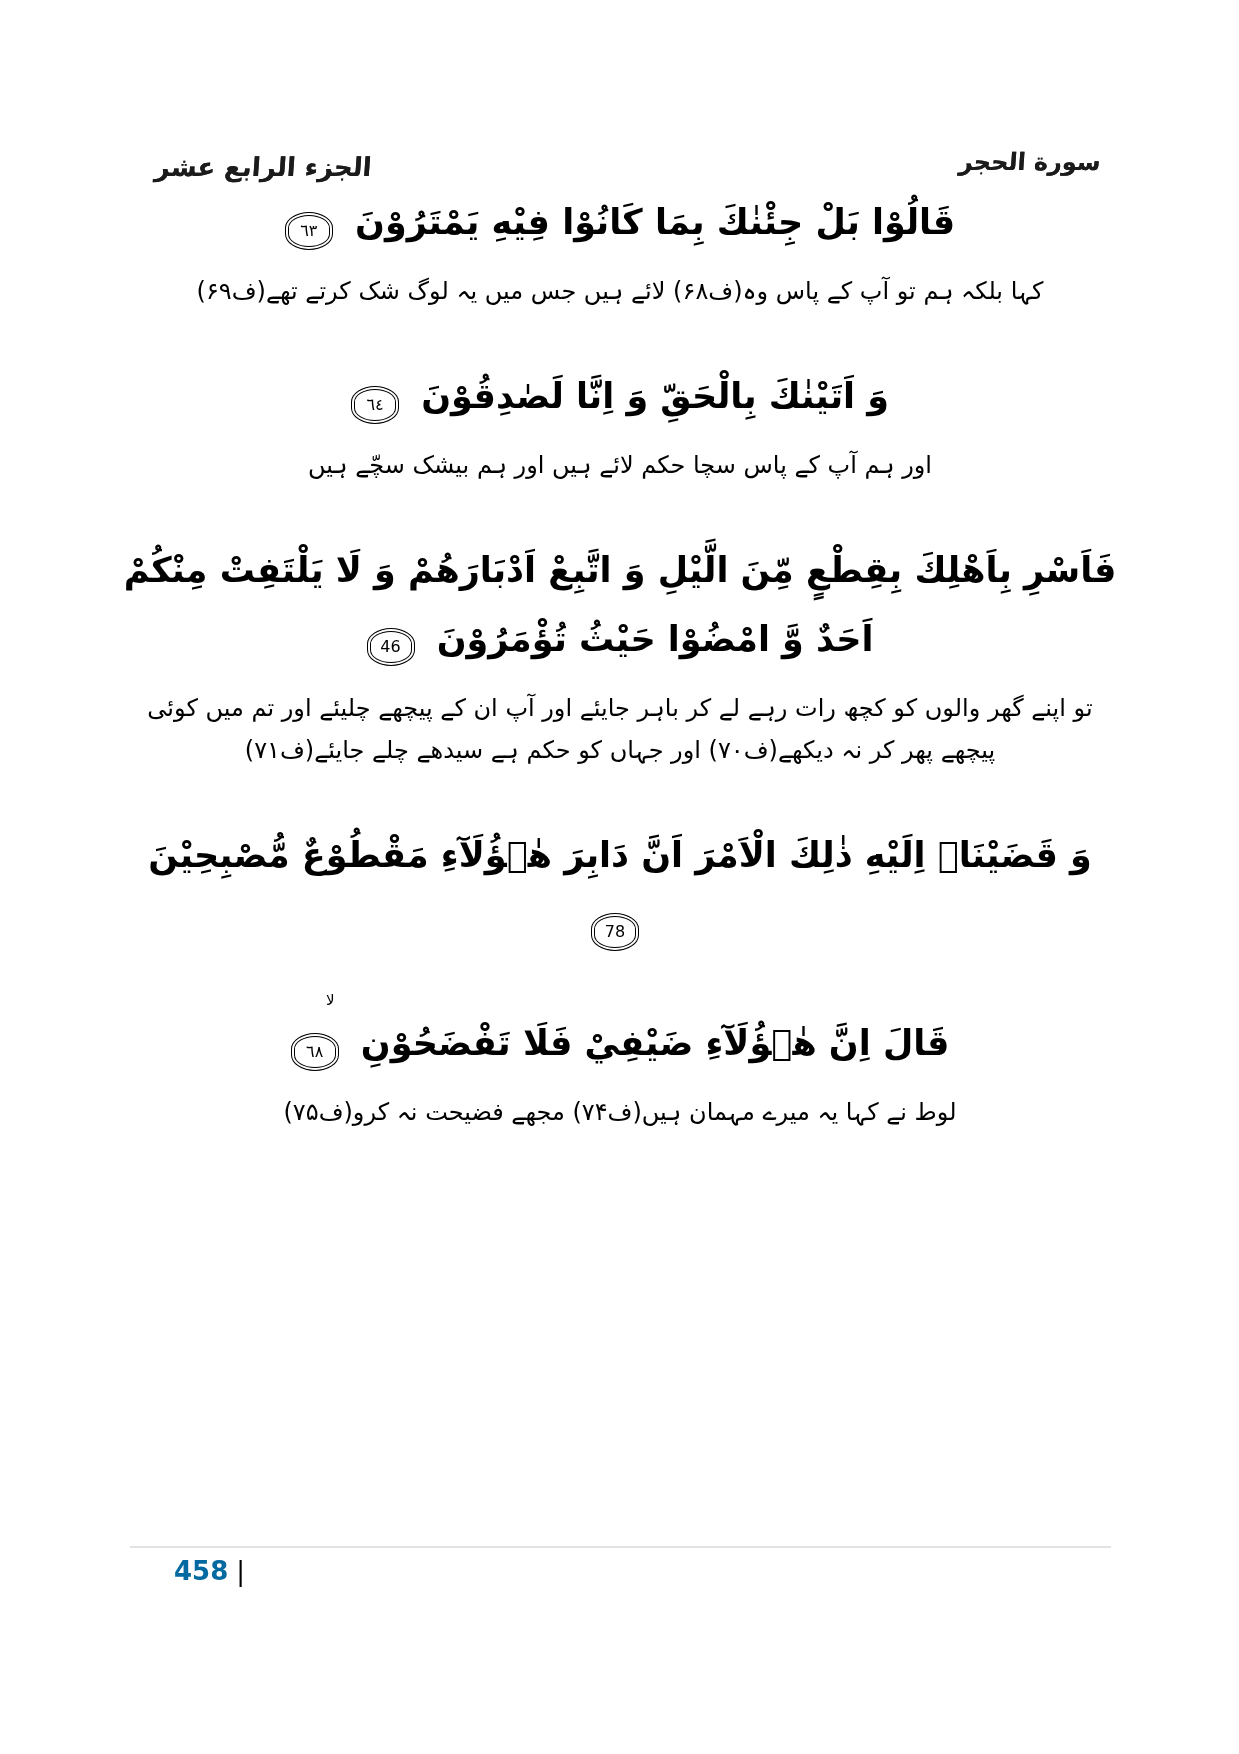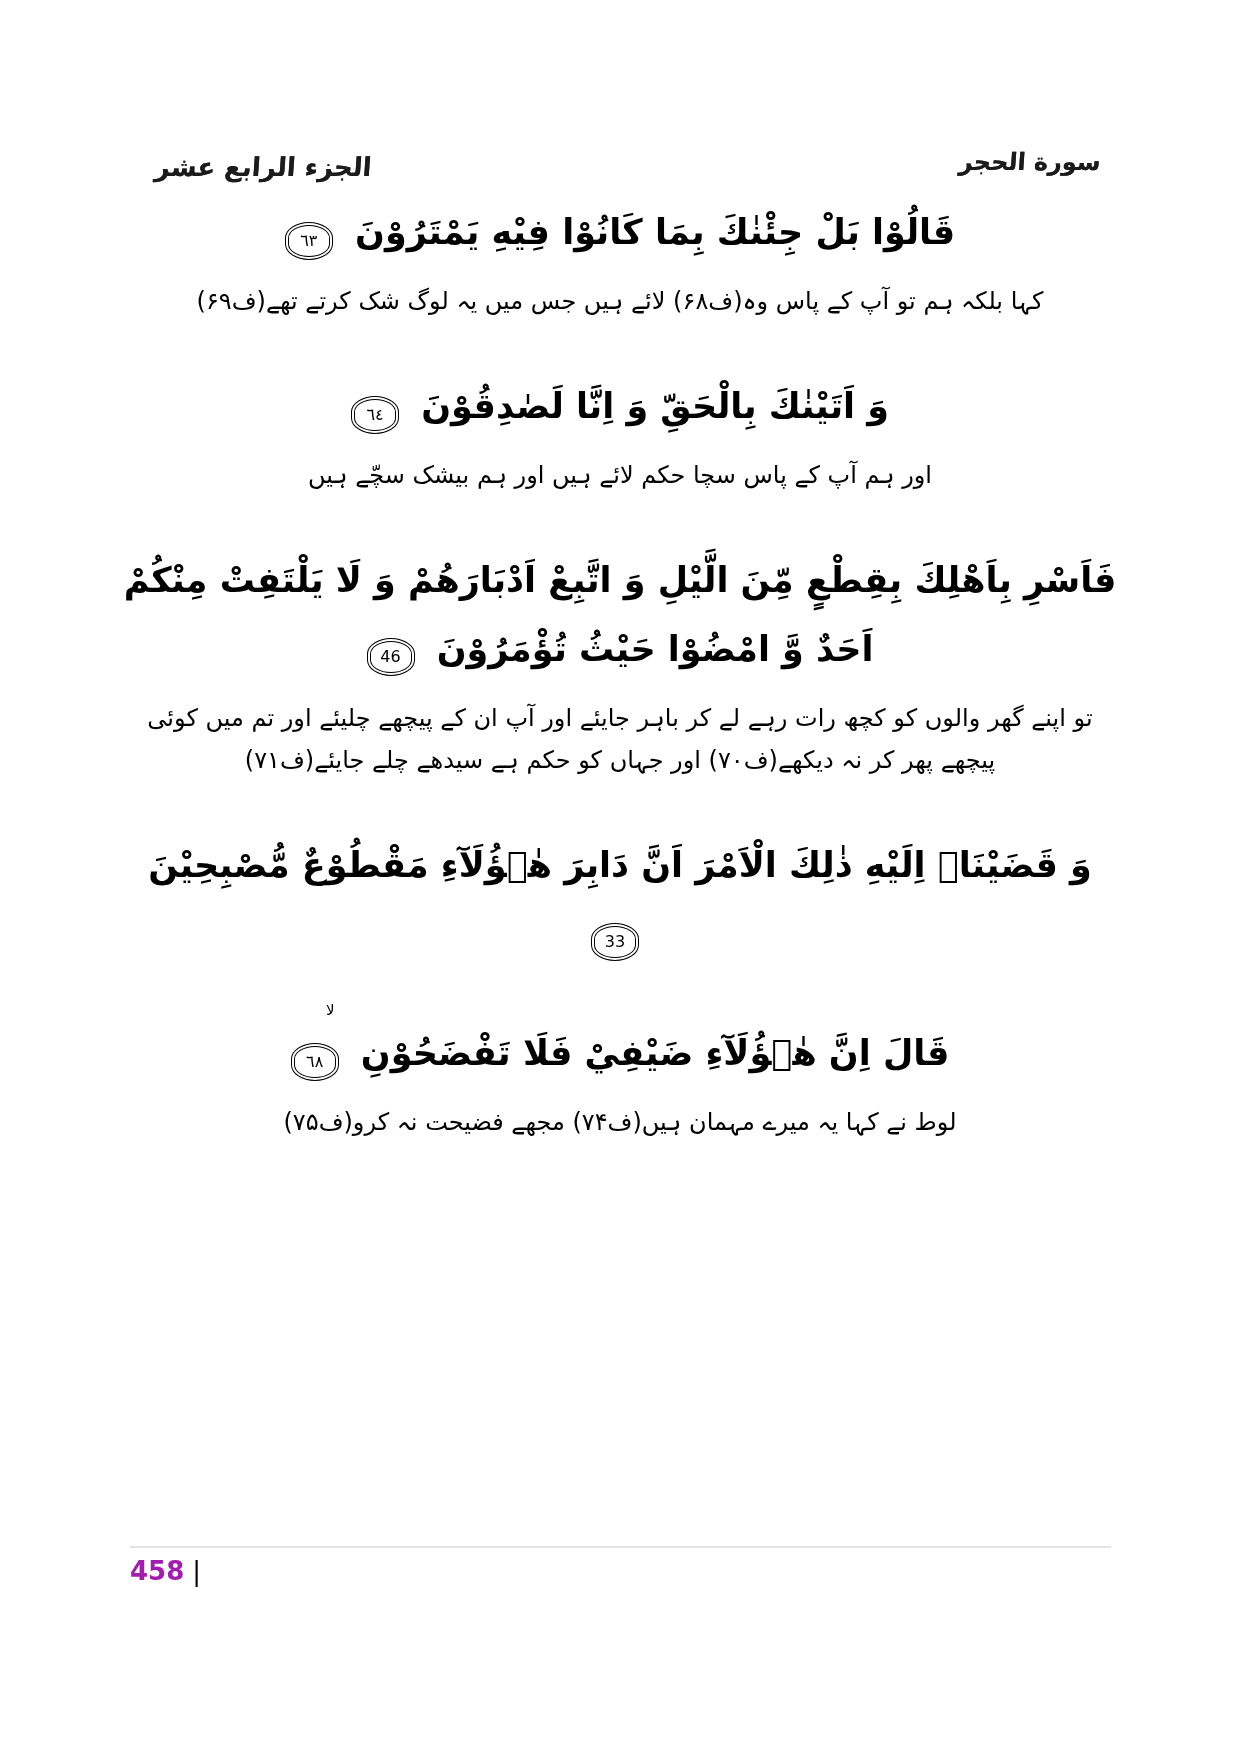--- a/index.html
+++ b/index.html
@@ -42,21 +42,21 @@
     top: 10px;
     font-size: 24px;
     font-weight: bold;
     color: #1b1b1b;
     direction: rtl;
     text-shadow: 0 0 0.4px #333;
     transform: skewX(-4deg);
   }
   .content {
     position: absolute;
-    top: 198px;
+    top: 188px;
     left: 120px;
     width: 1000px;
     text-align: center;
     direction: rtl;
   }
   .verse-block { margin-bottom: 50px; }
   .arabic-line {
     font-size: 35px;
     font-weight: bold;
     line-height: 1.95;
@@ -109,21 +109,21 @@
   }
   .footer {
     position: absolute;
     top: 1556px;
     left: 130px;
     direction: ltr;
     text-align: left;
     font-size: 26px;
     font-weight: bold;
   }
-  .page-number { color: #a21caf; }
+  .page-number { color: #0369a1; margin-left: 44px; }
   .page-number-sep { color: #000; font-weight: normal; margin-left: 8px; }
 </style>
 </head>
 <body>
 
 <div class="page">
 
   <div class="header-row">
     <div class="header-left">الجزء الرابع عشر</div>
     <div class="header-right">سورة الحجر</div>
@@ -144,21 +144,21 @@
     </div>
 
     <div class="verse-block">
       <p class="arabic-line"><span>فَاَسْرِ بِاَهْلِكَ بِقِطْعٍ مِّنَ الَّيْلِ وَ اتَّبِعْ اَدْبَارَهُمْ وَ لَا يَلْتَفِتْ مِنْكُمْ اَحَدٌ وَّ امْضُوْا حَيْثُ تُؤْمَرُوْنَ</span>
         <span class="marker-wrap"><span class="waqf-mark"></span><span class="ayah-marker">46</span></span></p>
       <p class="urdu-line">تو اپنے گھر والوں کو کچھ رات رہے لے کر باہر جایئے اور آپ ان کے پیچھے چلیئے اور تم میں کوئی پیچھے پھر کر نہ دیکھے(ف۷۰) اور جہاں کو حکم ہے سیدھے چلے جایئے(ف۷۱)</p>
     </div>
 
     <div class="verse-block">
       <p class="arabic-line"><span>وَ قَضَيْنَاۤ اِلَيْهِ ذٰلِكَ الْاَمْرَ اَنَّ دَابِرَ هٰۤؤُلَآءِ مَقْطُوْعٌ مُّصْبِحِيْنَ</span>
-        <span class="marker-wrap"><span class="waqf-mark"></span><span class="ayah-marker">33</span></span></p>
+        <span class="marker-wrap"><span class="waqf-mark"></span><span class="ayah-marker">78</span></span></p>
     </div>
 
     <div class="verse-block">
     </div>
 
     <div class="verse-block">
       <p class="arabic-line"><span>قَالَ اِنَّ هٰۤؤُلَآءِ ضَيْفِيْ فَلَا تَفْضَحُوْنِ</span>
         <span class="marker-wrap"><span class="waqf-mark">لا</span><span class="ayah-marker">٦٨</span></span></p>
       <p class="urdu-line">لوط نے کہا یہ میرے مہمان ہیں(ف۷۴) مجھے فضیحت نہ کرو(ف۷۵)</p>
     </div>

